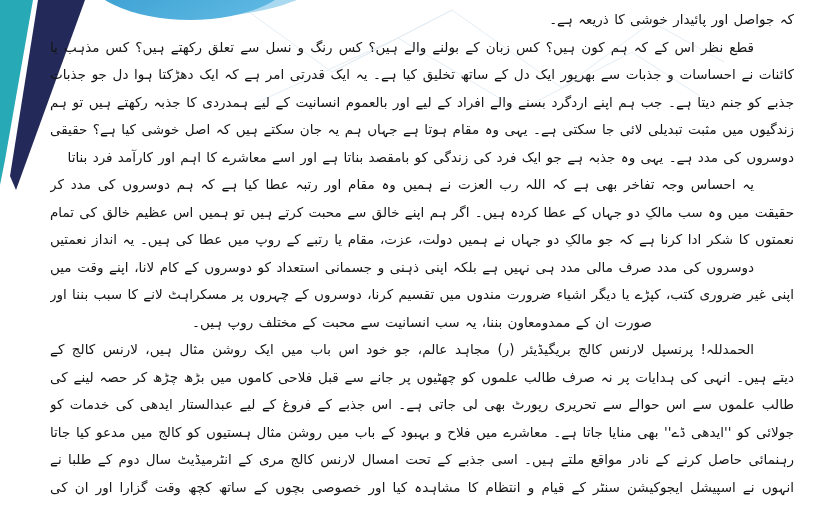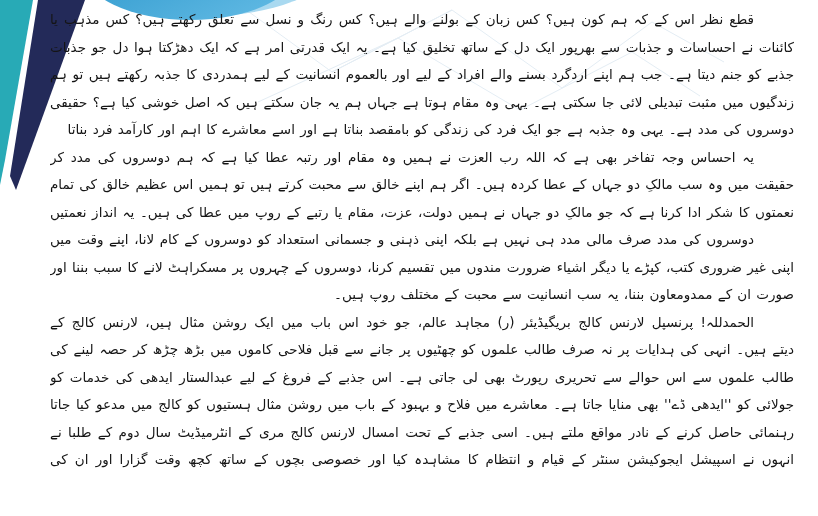--- a/index.html
+++ b/index.html
@@ -28,21 +28,21 @@
     line-height: 27.5px;
     overflow: hidden;
     word-spacing: 1px;
   }
   .tline.justify {
     text-align: justify;
     text-align-last: justify;
     -moz-text-align-last: justify;
   }
   .tline.right  { text-align: right; }
-  .tline.center { text-align: right; }
+  .tline.center { text-align: center; }
   .tline.indent { text-indent: 40px; }
 </style>
 </head>
 <body>
 
 <svg class="deco-svg" viewBox="0 0 818 220" aria-hidden="true">
   <defs>
     <linearGradient id="ellipseGrad" x1="0" y1="0" x2="1" y2="1">
       <stop offset="0" stop-color="#1f8ec5"></stop>
       <stop offset="1" stop-color="#66bde6"></stop>
@@ -58,20 +58,21 @@
   <ellipse cx="205" cy="-34" rx="125" ry="50" fill="#a9d9f0"></ellipse>
 
   <ellipse cx="190" cy="-32" rx="108" ry="52" fill="url(#ellipseGrad)"></ellipse>
 
   <polygon points="0,0 33,0 5,160 0,185" fill="#28aab6"></polygon>
 
   <polygon points="38,0 85,0 16,190 10,176" fill="#232a59"></polygon>
 </svg>
 
 <div class="article" style="color: rgb(21, 21, 21);">
+    <div class="tline right">کہ جواصل اور پائیدار خوشی کا ذریعہ ہے۔</div>
     <div class="tline justify indent">قطع نظر اس کے کہ ہم کون ہیں؟ کس زبان کے بولنے والے ہیں؟ کس رنگ و نسل سے تعلق رکھتے ہیں؟ کس مذہب یا فرقے کے پیروکار ہیں؟ ہم سب کو مالکِ</div>
     <div class="tline justify">کائنات نے احساسات و جذبات سے بھرپور ایک دل کے ساتھ تخلیق کیا ہے۔ یہ ایک قدرتی امر ہے کہ ایک دھڑکتا ہوا دل جو جذبات و احساسات سے بھرپور ہو، ہمدردی کے</div>
     <div class="tline justify">جذبے کو جنم دیتا ہے۔ جب ہم اپنے اردگرد بسنے والے افراد کے لیے اور بالعموم انسانیت کے لیے ہمدردی کا جذبہ رکھتے ہیں تو ہم جان پاتے ہیں کہ کس طرح دوسروں کی</div>
     <div class="tline justify">زندگیوں میں مثبت تبدیلی لائی جا سکتی ہے۔ یہی وہ مقام ہوتا ہے جہاں ہم یہ جان سکتے ہیں کہ اصل خوشی کیا ہے؟ حقیقی خوشی اور دلی اطمینان کا اصل منبع و مرکز مشکل وقت میں</div>
     <div class="tline right">دوسروں کی مدد ہے۔ یہی وہ جذبہ ہے جو ایک فرد کی زندگی کو بامقصد بناتا ہے اور اسے معاشرے کا اہم اور کارآمد فرد بناتا ہے۔</div>
     <div class="tline justify indent">یہ احساس وجہ تفاخر بھی ہے کہ اللہ رب العزت نے ہمیں وہ مقام اور رتبہ عطا کیا ہے کہ ہم دوسروں کی مدد کر سکتے ہیں۔ جو مال و متاع اور دیگر ذرائع ہمارے پاس ہیں،</div>
     <div class="tline justify">حقیقت میں وہ سب مالکِ دو جہاں کے عطا کردہ ہیں۔ اگر ہم اپنے خالق سے محبت کرتے ہیں تو ہمیں اس عظیم خالق کی تمام تر مخلوق سے بنا کسی تفریق کے محبت کر کے ان</div>
     <div class="tline justify">نعمتوں کا شکر ادا کرنا ہے کہ جو مالکِ دو جہاں نے ہمیں دولت، عزت، مقام یا رتبے کے روپ میں عطا کی ہیں۔ یہ انداز نعمتیں عطا کرنے والے رب کا شکر ادا کرنے کا بہترین</div>
     <div class="tline justify indent">دوسروں کی مدد صرف مالی مدد ہی نہیں ہے بلکہ اپنی ذہنی و جسمانی استعداد کو دوسروں کے کام لانا، اپنے وقت میں سے کچھ وقت دوسروں کی مدد کے لیے صرف کرنا،</div>
     <div class="tline justify">اپنی غیر ضروری کتب، کپڑے یا دیگر اشیاء ضرورت مندوں میں تقسیم کرنا، دوسروں کے چہروں پر مسکراہٹ لانے کا سبب بننا اور دوسروں کی مشکل کو دور کرنے میں کسی بھی</div>

